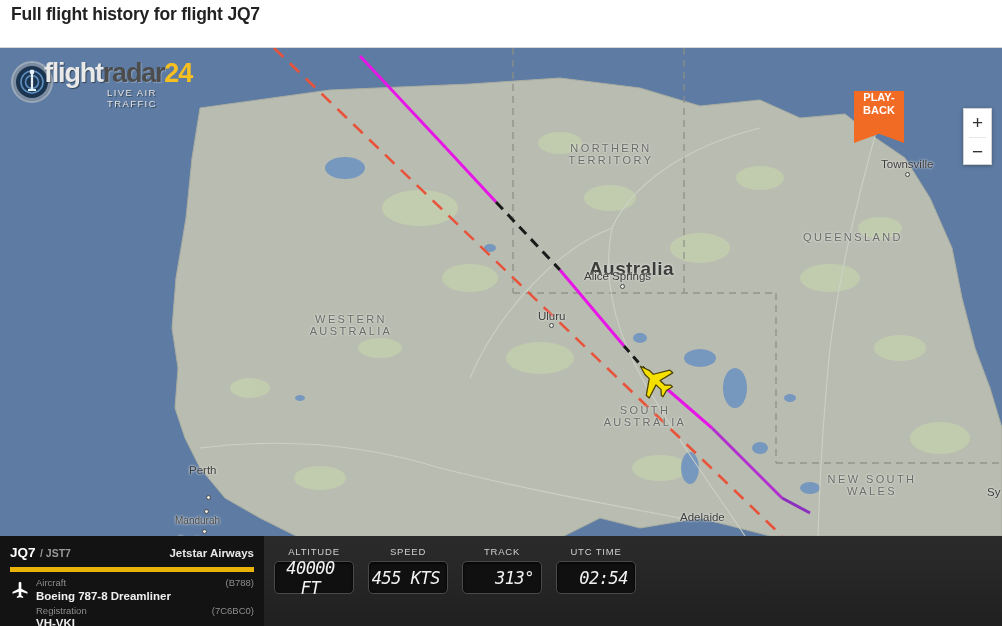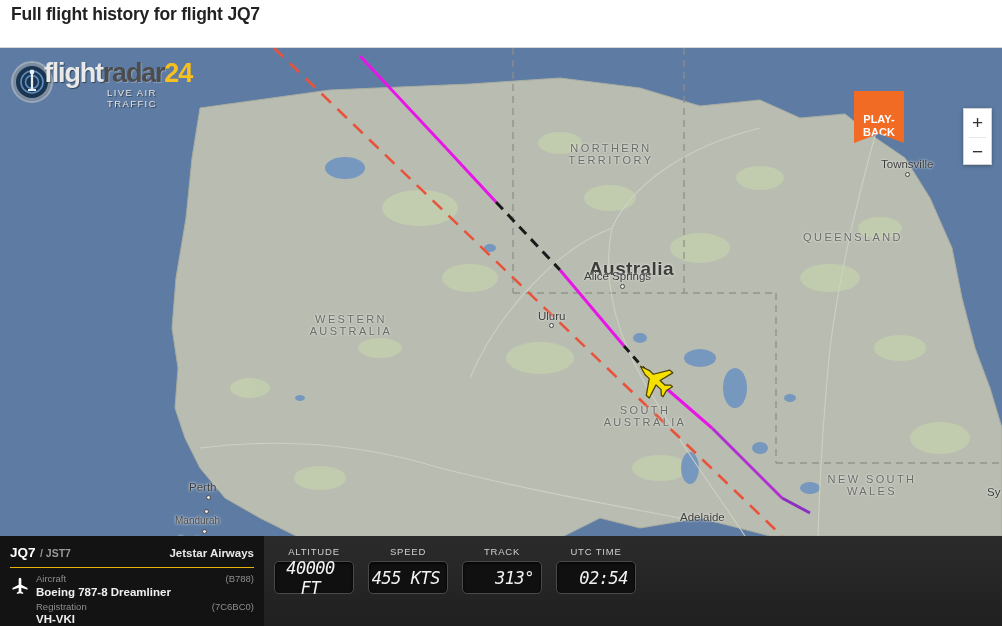--- a/index.html
+++ b/index.html
@@ -44,21 +44,21 @@
   .logo-light { color: #e9e9e9; text-shadow: 1px 1px 1px rgba(0,0,0,.45); }
   .logo-dark  { color: #4c4c4c; text-shadow: 1px 1px 0 rgba(255,255,255,.25); }
   .logo-24    { color: #f8c01e; }
   .logo-tag { position: absolute; left: 101px; top: 33px; font-size: 9.5px;
               letter-spacing: 1.4px; color: #e4e4e4; text-shadow: 1px 1px 1px rgba(0,0,0,.5); }
 
   
   .playback-badge {
     position: absolute; left: 854px; top: 43px; width: 50px; height: 52px;
     background: #f26b25; color: #fff; font-size: 11px; font-weight: bold;
-    text-align: center; line-height: 12.5px; padding-top: 22px;
+    text-align: center; line-height: 12.5px; padding-top: 0;
     clip-path: polygon(0 0, 100% 0, 100% 100%, 50% 82%, 0 100%);
     box-shadow: 0 1px 3px rgba(0,0,0,.35);
   }
 
   
   .zoomctl {
     position: absolute; left: 963px; top: 60px; width: 29px; height: 57px;
     background: #fff; border: 1px solid rgba(0,0,0,.18);
     box-shadow: 0 1px 4px rgba(0,0,0,.3);
   }
@@ -68,21 +68,21 @@
 
   
   .bottom {
     position: absolute; left: 0; top: 536px; width: 1002px; height: 90px;
     background: #252525;
     background-image: linear-gradient(180deg,#2b2b2b 0%,#202020 100%);
   }
   .info { position: absolute; left: 0; top: 0; width: 264px; height: 90px;
           background: #131313; padding: 7px 10px 0 10px; }
   .info-top { display: flex; justify-content: space-between; align-items: baseline;
-              border-bottom: 1px solid #eab308; padding-bottom: 6px; }
+              border-bottom: 5px solid #eab308; padding-bottom: 6px; }
   .flt-num { font-size: 13.5px; font-weight: bold; color: #fff; }
   .flt-sub { font-size: 10.5px; font-weight: bold; color: #9a9a9a; }
   .airline { font-size: 11.5px; font-weight: bold; color: #e8e8e8; }
   .info-rows { position: relative; padding-left: 26px; padding-top: 5px; }
   .plane-icon { position: absolute; left: 0px; top: 8px; width: 20px; height: 20px;
                 color: #fff; }
   .irow { display: flex; justify-content: space-between; line-height: 12.5px; }
   .ikey { font-size: 9.5px; color: #8e8e8e; }
   .ival { font-size: 11.5px; color: #f0f0f0; font-weight: bold; margin-bottom: 3px; }
   .icode { font-size: 9.5px; color: #8e8e8e; margin-left: 48px; }
@@ -204,21 +204,21 @@
       <div class="mlabel state" style="left:600px; top:336px; width:90px;">SOUTH<br>AUSTRALIA</div>
       <div class="mlabel state" style="left:827px; top:405px; width:90px;">NEW SOUTH<br>WALES</div>
       <div class="mlabel country" style="left:589px; top:210px;">Australia</div>
 
       <div class="mlabel city" style="left:881px; top:110px;">Townsville</div>
       <div class="citydot" style="left:905px; top:124px;"></div>
       <div class="mlabel city" style="left:584px; top:222px;">Alice Springs</div>
       <div class="citydot" style="left:620px; top:236px;"></div>
       <div class="mlabel city" style="left:538px; top:262px;">Uluru</div>
       <div class="citydot" style="left:549px; top:275px;"></div>
-      <div class="mlabel city" style="left:189px; top:433px;text-align:center;">Perth</div>
+      <div class="mlabel city" style="left:189px; top:416px;text-align:center;">Perth</div>
       <div class="citydot" style="left:206px; top:447px;"></div>
       <div class="mlabel city-sm" style="left:175px; top:467px;">Mandurah</div>
       <div class="citydot" style="left:204px; top:461px;"></div>
       <div class="mlabel city-sm" style="left:178px; top:487px;">Bunbury</div>
       <div class="citydot" style="left:202px; top:481px;"></div>
       <div class="mlabel city" style="left:680px; top:463px;">Adelaide</div>
       <div class="mlabel city" style="left:987px; top:438px;">Sy</div>
     </div>
 
     <div class="logo">

